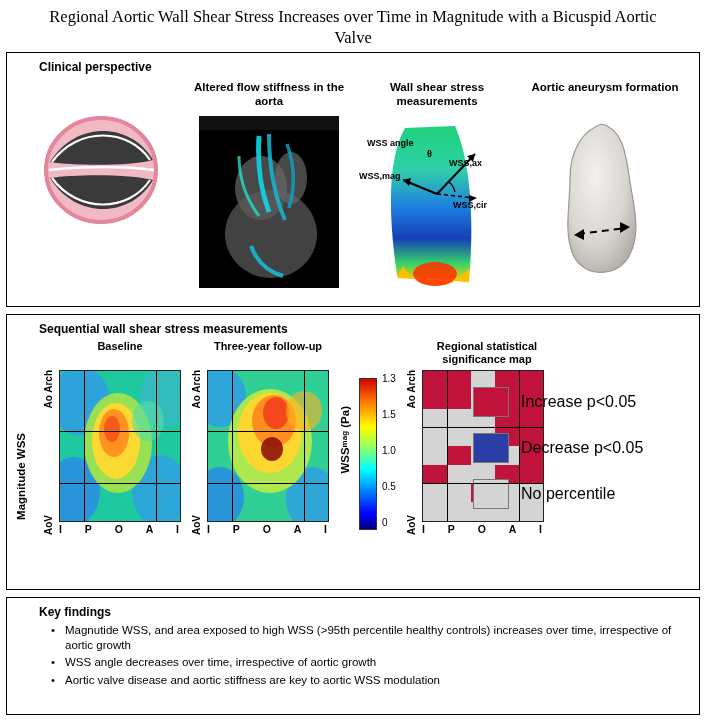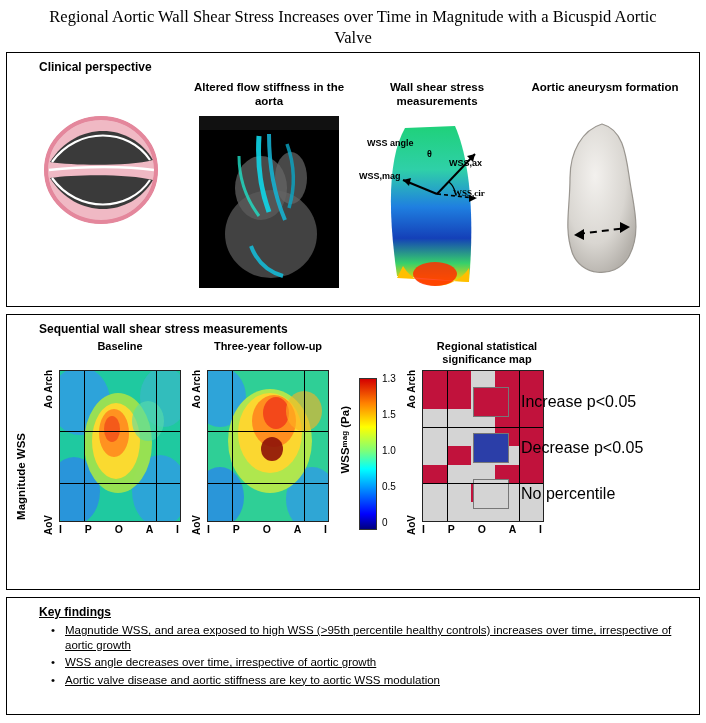--- a/index.html
+++ b/index.html
@@ -146,21 +146,21 @@
     margin-bottom: 16px;
   }
   .legend-swatch {
     width: 34px; height: 28px; margin-right: 12px;
     border: 1px solid #777;
   }
   .legend-text { font-size: 16px; }
   .stat-cell { position: absolute; }
 
   
-  #panel-key { height: 118px; text-decoration: underline; }
+  #panel-key { height: 118px; }
   .bullets {
     list-style: none;
     margin: 4px 0 0 0;
     padding: 0 14px 0 44px;
   }
   .bullets li {
     font-size: 11.5px;
     line-height: 14.5px;
     margin-bottom: 3px;
     position: relative;
@@ -241,21 +241,21 @@
             <polygon points="118,38 110,40 116,46" fill="#000"></polygon>
             <line x1="80" y1="78" x2="46" y2="64" stroke="#000" stroke-width="2"></line>
             <polygon points="46,64 54,62 52,70" fill="#000"></polygon>
             <line x1="80" y1="78" x2="118" y2="82" stroke="#000" stroke-width="1.6" stroke-dasharray="4 3"></line>
             <polygon points="120,82 112,79 112,86" fill="#000"></polygon>
             <path d="M92 66 A18 18 0 0 1 98 76" fill="none" stroke="#000" stroke-width="1.2"></path>
           </svg>
           <span class="wss-text" style="left:10px; top:22px;">WSS angle</span>
           <span class="wss-text" style="left:92px; top:42px;">WSS,ax</span>
           <span class="wss-text" style="left:2px; top:55px;">WSS,mag</span>
-          <span class="wss-text" style="left:96px; top:72px;font-family:Liberation Serif, serif;">WSS,cir</span>
+          <span class="wss-text" style="left:96px; top:84px;">WSS,cir</span>
           <span class="wss-text" style="left:70px; top:33px;">θ</span>
         </div>
       </div>
     </div>
 
     <div class="cp-col">
       <div class="cp-label">Aortic aneurysm formation</div>
       <div class="cp-art">
         <div class="aneurysm">
           <svg width="150" height="172" viewBox="0 0 150 172">

